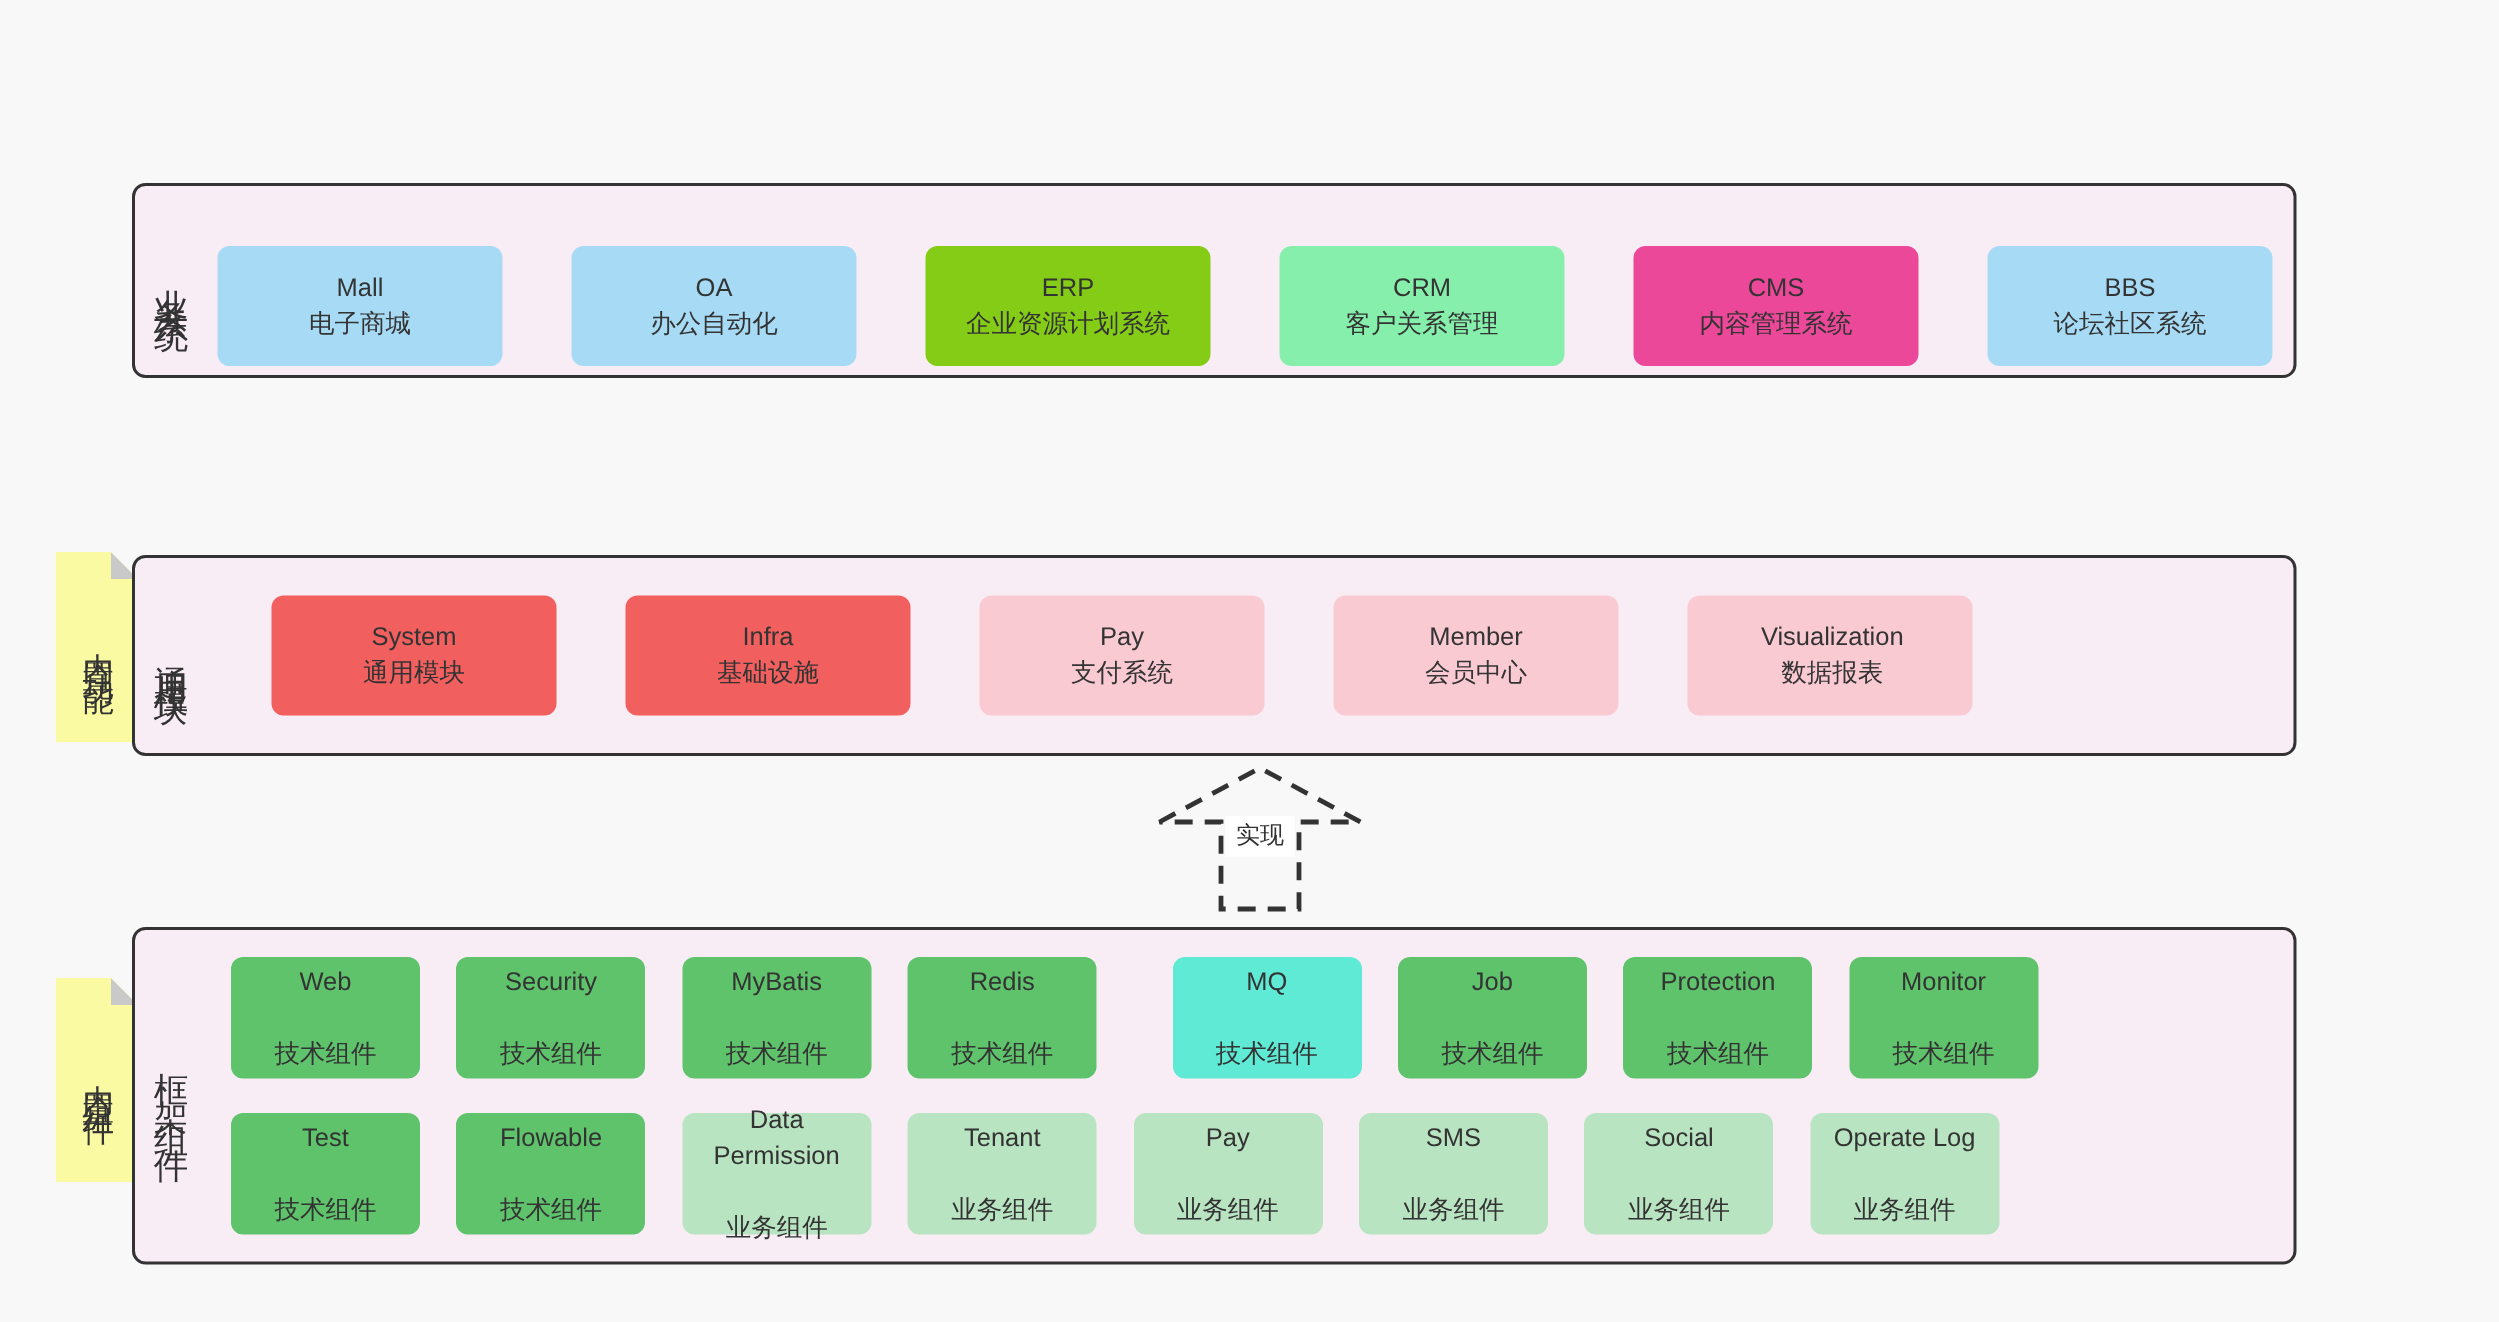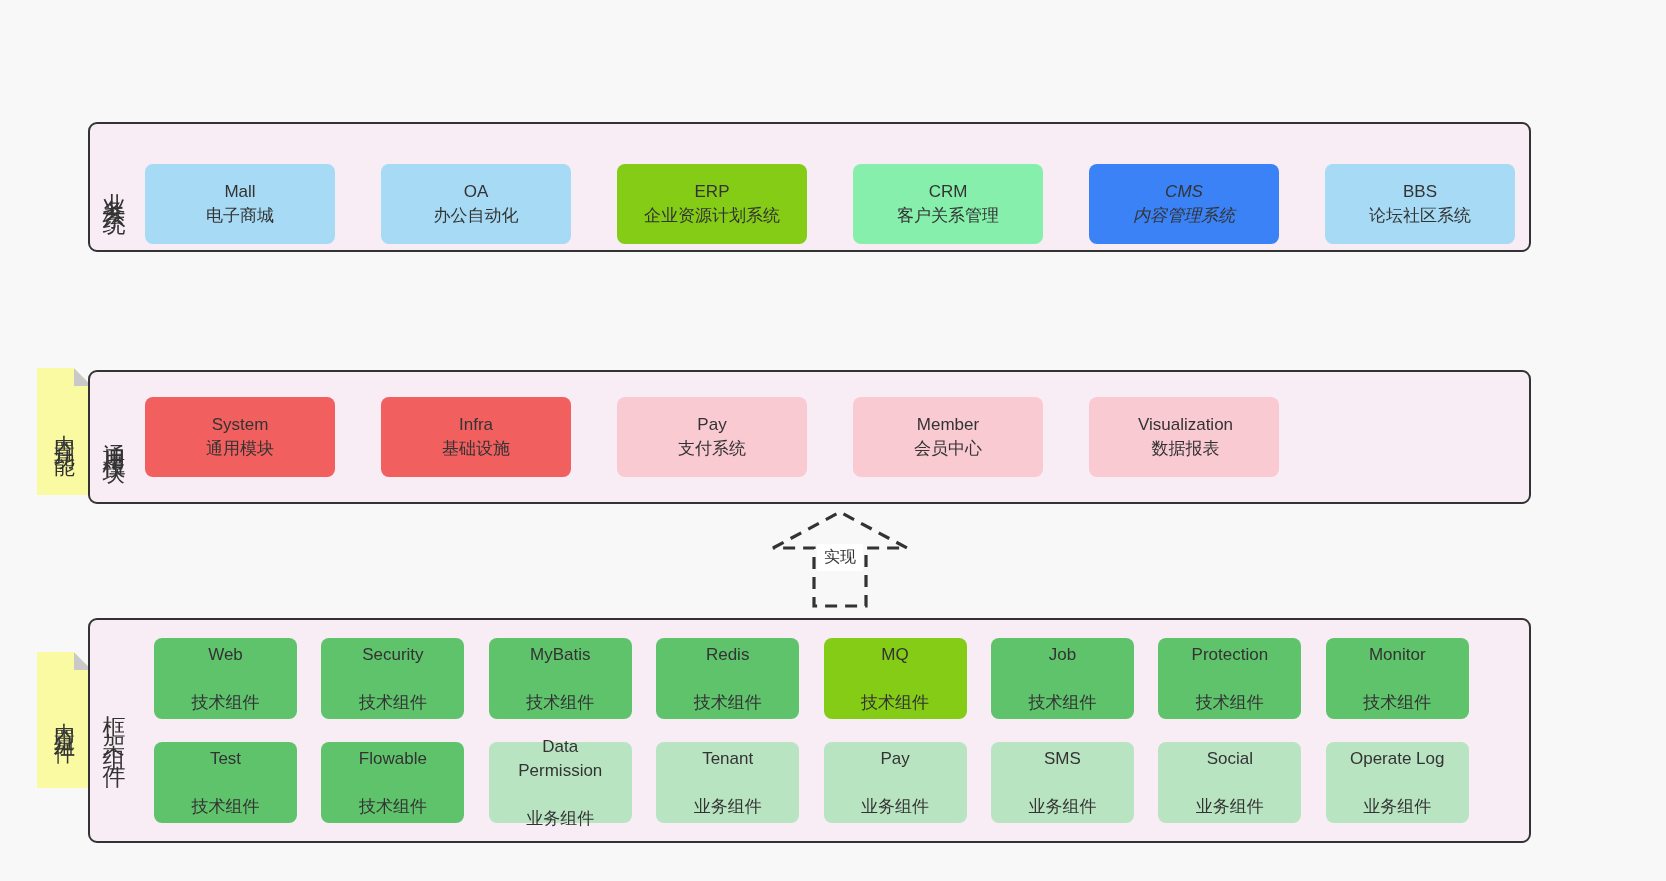--- a/index.html
+++ b/index.html
@@ -24,30 +24,30 @@
     display:flex;align-items:center;justify-content:center;
     writing-mode:vertical-rl;text-orientation:upright;
     font-size:23px;letter-spacing:6px;color:#333;
   }
   .l3 .vlabel{letter-spacing:17px;}
   
   .row{position:absolute;display:flex;}
   .r6{left:55px;gap:46px;}
   .r8{left:64px;gap:24.4px;}
   .l1 .row{top:40px;}
-  .l2 .row{top:25px;}
+  .l2 .row{top:25px;margin-left:36px;}
   .l3 .row-top{top:18px;}
   .l3 .row-bottom{top:122px;}
   .box{
     width:190px;height:80px;border-radius:8px;
     display:flex;flex-direction:column;align-items:center;justify-content:center;
     text-align:center;font-size:17px;line-height:24px;color:#333;
     padding:0 14px;
   }
-  .r8 .box{width:143px;height:81px;gap:24px;}
+  .r8 .box{width:126px;height:81px;gap:24px;}
   
   .note{
     position:absolute;left:37px;width:55px;background:#fafaa3;
     clip-path:polygon(0 0,calc(100% - 18px) 0,100% 18px,100% 100%,0 100%);
     display:flex;align-items:center;justify-content:center;
   }
   .note-1{top:368px;height:127px;}
   .note-2{top:652px;height:136px;}
   .note-fold{
     position:absolute;top:0;right:0;width:0;height:0;
@@ -96,21 +96,21 @@
           <span>办公自动化</span>
         </div>
         <div class="box blue" style="background: #84cc16;">
           <span>ERP</span>
           <span>企业资源计划系统</span>
         </div>
         <div class="box blue" style="background: #86efac;">
           <span>CRM</span>
           <span>客户关系管理</span>
         </div>
-        <div class="box blue" style="background: #3b82f6; font-style: italic;">
+        <div class="box blue" style="background: #ec4899;">
           <span>CMS</span>
           <span>内容管理系统</span>
         </div>
         <div class="box blue" style="background: rgb(167, 219, 245);">
           <span>BBS</span>
           <span>论坛社区系统</span>
         </div>
       </div>
   </section>
 
@@ -160,21 +160,21 @@
           <span>技术组件</span>
         </div>
         <div class="box green" style="background: rgb(95, 195, 108);">
           <span>MyBatis</span>
           <span>技术组件</span>
         </div>
         <div class="box green" style="background: rgb(95, 195, 108);">
           <span>Redis</span>
           <span>技术组件</span>
         </div>
-        <div class="box green" style="background: #84cc16;">
+        <div class="box green" style="background: #5eead4; margin-left: 26px;">
           <span>MQ</span>
           <span>技术组件</span>
         </div>
         <div class="box green" style="background: rgb(95, 195, 108);">
           <span>Job</span>
           <span>技术组件</span>
         </div>
         <div class="box green" style="background: rgb(95, 195, 108);">
           <span>Protection</span>
           <span>技术组件</span>

